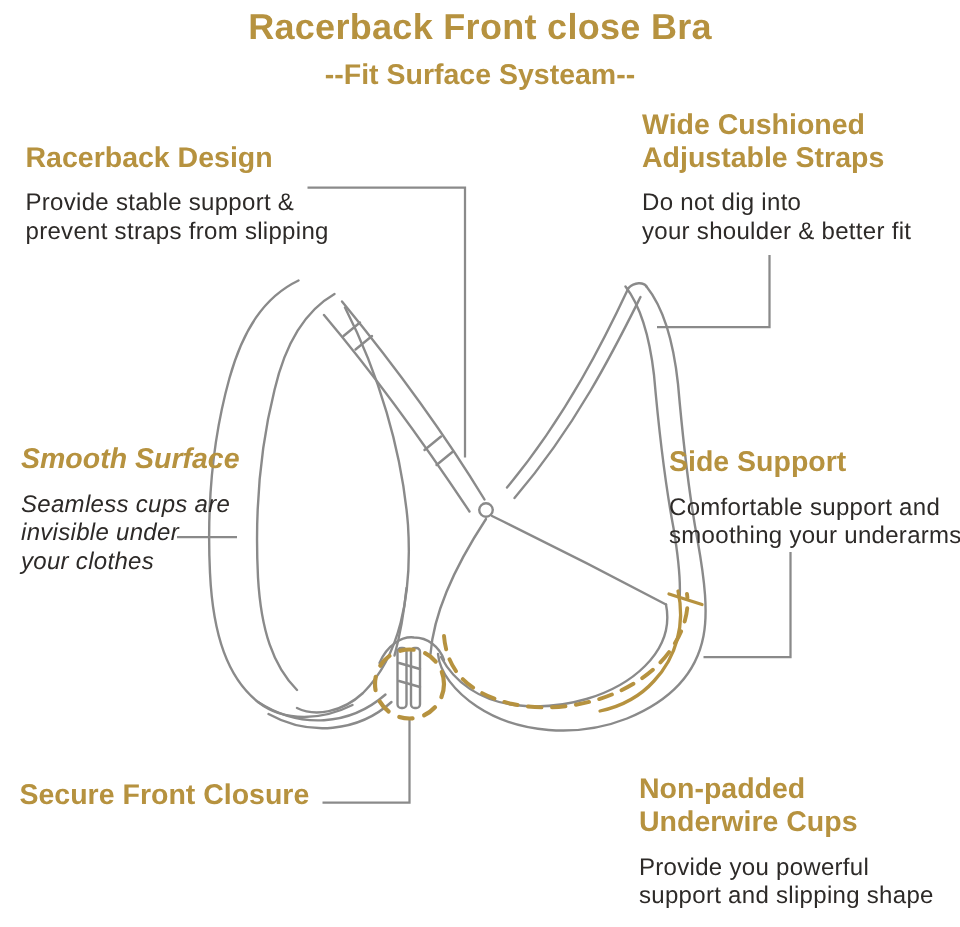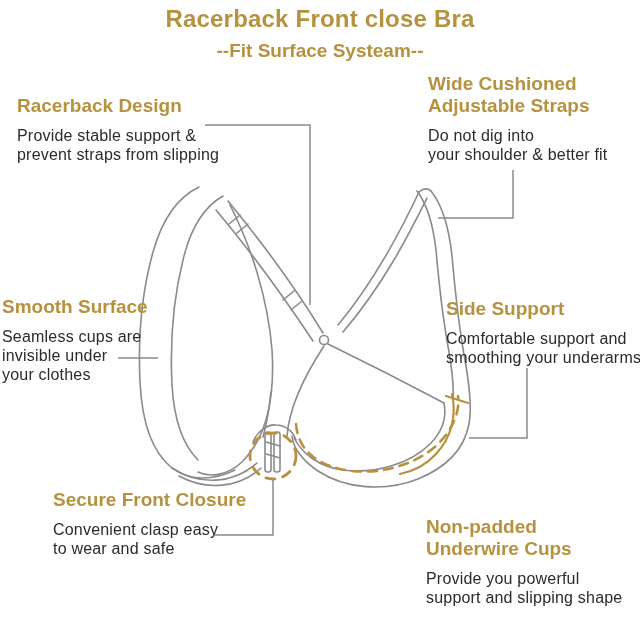--- a/index.html
+++ b/index.html
@@ -26,23 +26,23 @@
   .callout h3{
     font-size:19px;font-weight:bold;color:var(--gold);
     line-height:22px;white-space:pre-line;margin-bottom:9px;
   }
   .callout p{
     font-size:16px;line-height:19px;color:var(--ink);
     white-space:pre-line;letter-spacing:.2px;
   }
   #co-racerback{top:95px;left:17px;width:230px;}
   #co-straps{top:73px;left:428px;width:210px;}
-  #co-smooth{top:296px;left:2px;width:150px;}
+  #co-smooth{top:296px;left:14px;width:150px;font-style:italic;}
   #co-side{top:298px;left:446px;width:204px;}
-  #co-closure{top:489px;left:13px;width:230px;margin-left:40px;}
+  #co-closure{top:520px;left:13px;width:230px;}
   #co-cups{top:516px;left:426px;width:214px;}
   svg.art{position:absolute;top:0;left:0;}
 </style>
 </head>
 <body>
 
 <div class="page-title">Racerback Front close Bra</div>
 <div class="page-subtitle">--Fit Surface Systeam--</div>
 
 <svg class="art" width="640" height="618" viewBox="0 0 640 618">
@@ -126,22 +126,20 @@
 </div>
 
 <div class="callout" id="co-side">
   <h3>Side Support</h3>
   <p>Comfortable support and
 smoothing your underarms</p>
 </div>
 
 <div class="callout" id="co-closure">
   <h3>Secure Front Closure</h3>
-  <p>Convenient clasp easy
-to wear and safe</p>
 </div>
 
 <div class="callout" id="co-cups">
   <h3>Non-padded
 Underwire Cups</h3>
   <p>Provide you powerful
 support and slipping shape</p>
 </div>
 
 </body></html>

